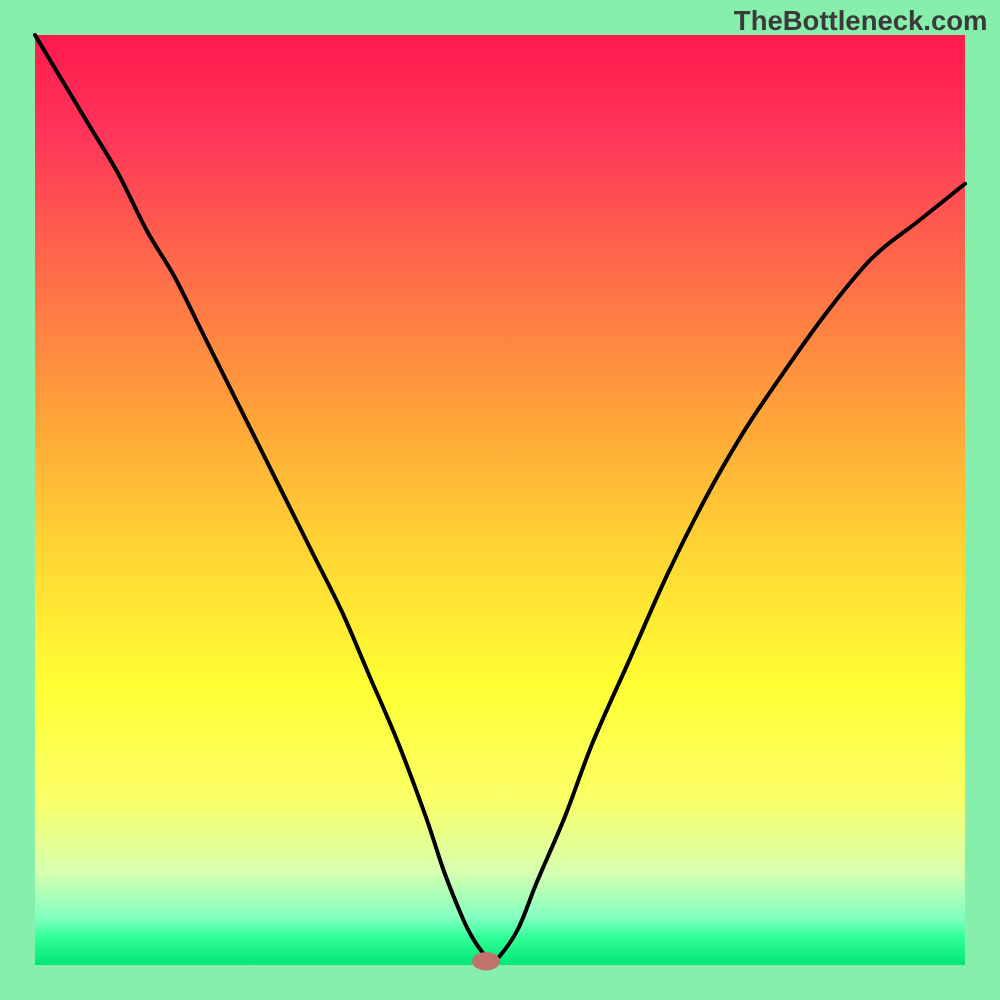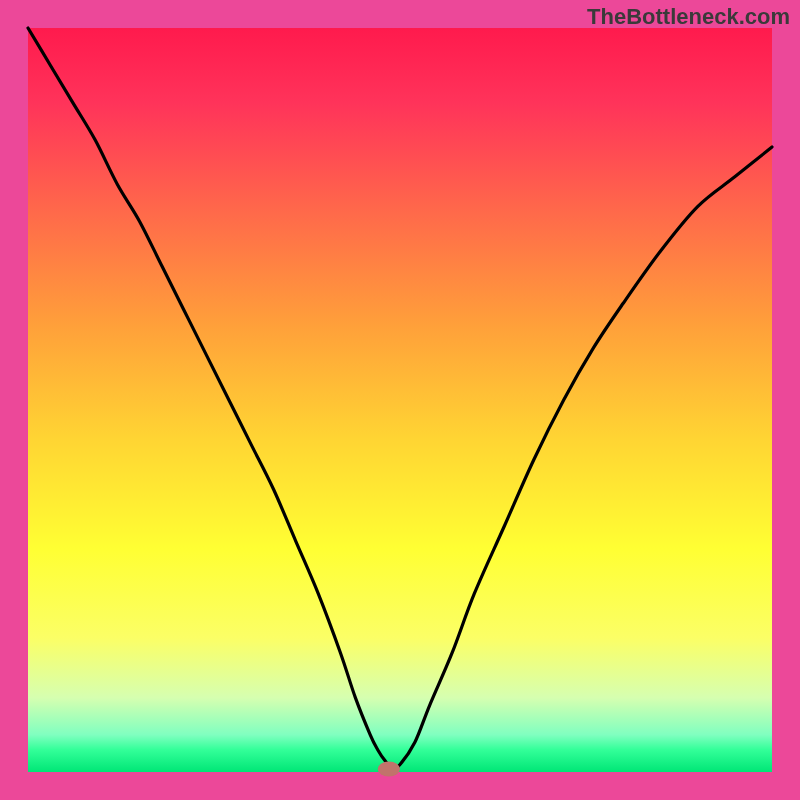--- a/index.html
+++ b/index.html
@@ -7,21 +7,21 @@
     padding: 0;
     width: 800px;
     height: 800px;
     overflow: hidden;
     font-family: Arial, Helvetica, sans-serif;
   }
   .chart-container {
     position: relative;
     width: 800px;
     height: 800px;
-    background: #ec4899;
+    background: #86efac;
   }
   .watermark {
     position: absolute;
     top: 4px;
     right: 10px;
     color: #3a3a3a;
     font-size: 22px;
     font-weight: bold;
     z-index: 10;
     user-select: none;

